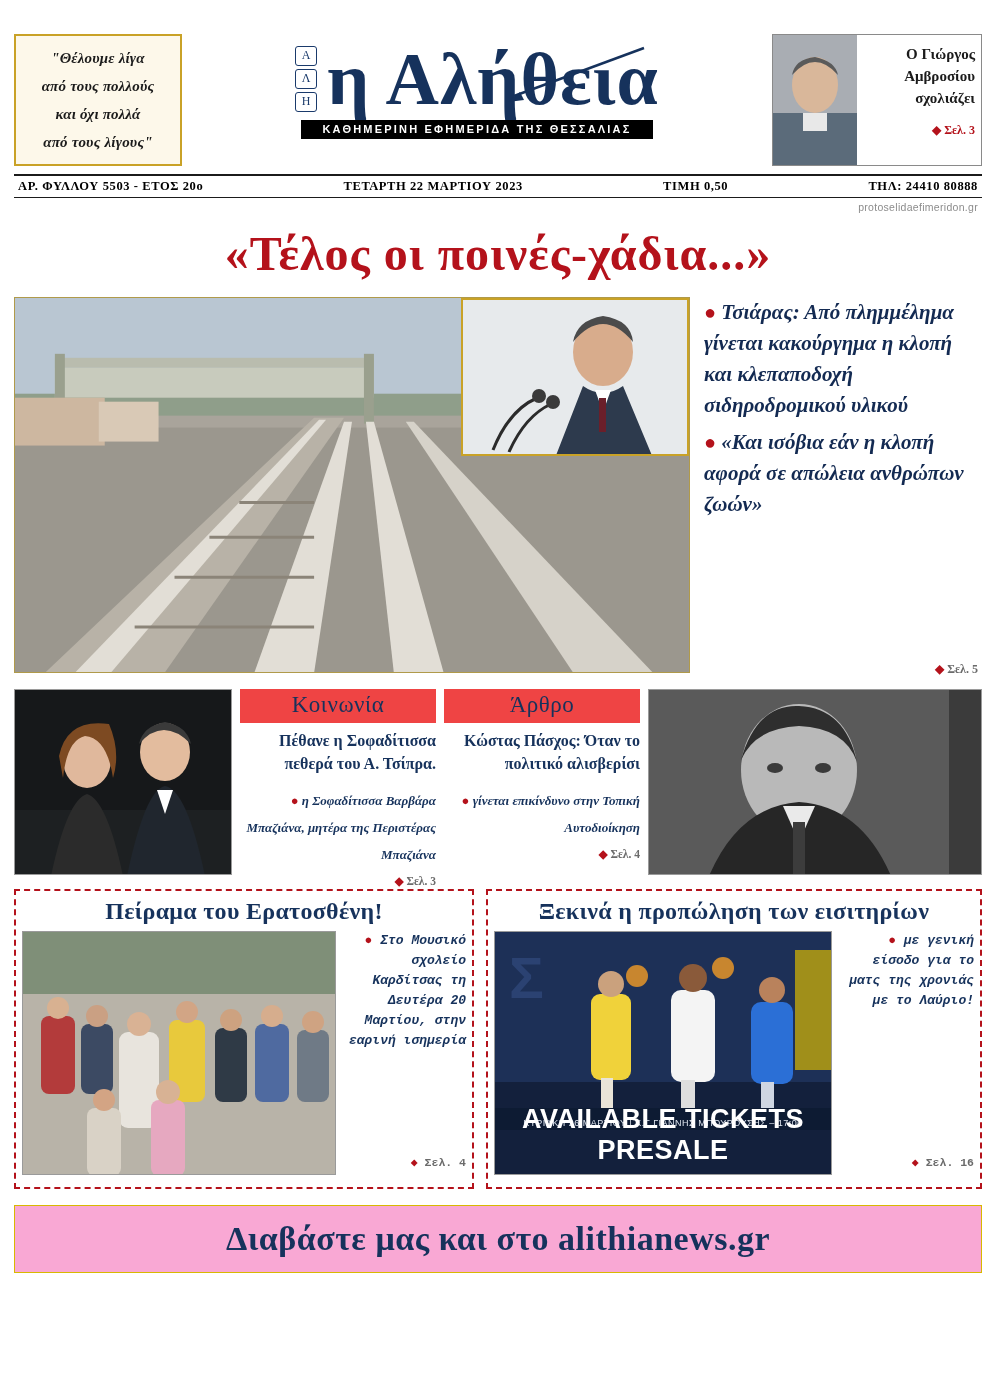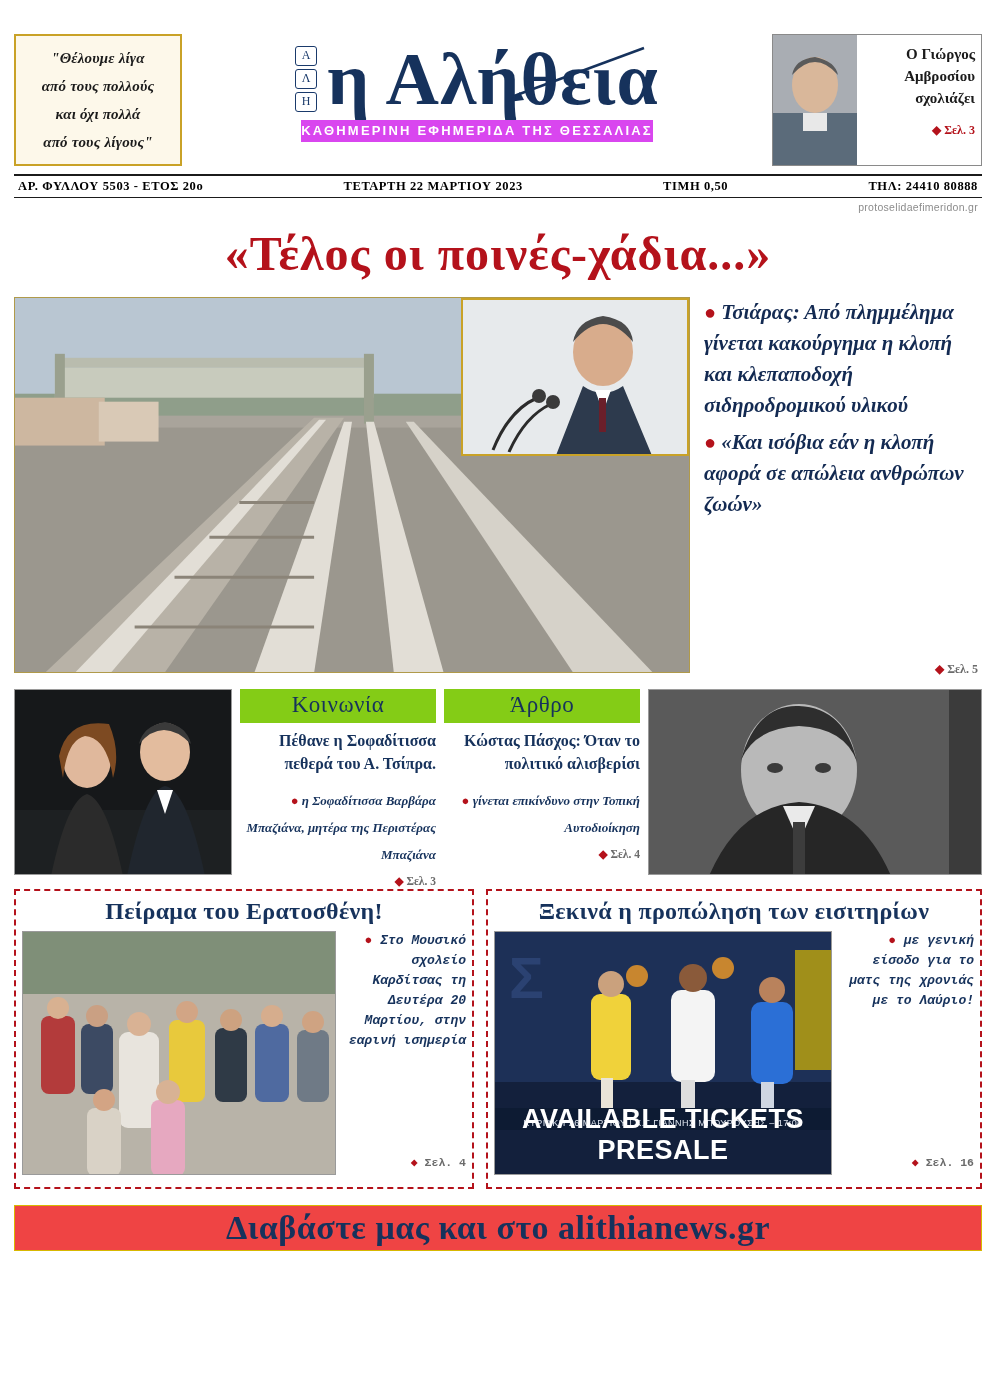--- a/index.html
+++ b/index.html
@@ -42,23 +42,23 @@
     font-family: "Liberation Serif", serif;
     font-weight: bold;
     font-size: 74px;
     color: #16325c;
     letter-spacing: 1px;
     line-height: 78px;
   }
   .sub-bar {
     margin: 2px auto 0 auto;
     width: 352px;
-    background: #d946ef;
+    background: #000000;
     color: #ffffff;
-    font-size: 13px;
+    font-size: 11px;
     font-weight: bold;
     letter-spacing: 2.2px;
     padding: 3px 0 4px 0;
     font-family: "Liberation Sans", sans-serif;
   }
   .pen { position:absolute; right: 118px; top: 10px; width: 150px; height: 60px; }
 
   .columnist {
     width: 210px; height: 132px;
     border: 1px solid #8a8a8a;
@@ -112,21 +112,21 @@
   }
   .dot { color:#b4121b; font-size:20px; }
   .page-ref { position:absolute; right: 4px; bottom: -4px; font-size:12px; font-weight:bold; color:#6b6b6b; font-family:"Liberation Serif", serif; }
   .page-ref .dia { color:#b4121b; }
 
   
   .strip { display:flex; gap: 8px; margin-top: 16px; height: 186px; }
   .strip-photo-left { width: 218px; height: 100%; border:1px solid #9a9a9a; overflow:hidden; background:#2b2f33; position:relative;}
   .strip-col { width: 196px; }
   .strip-head {
-    background: #84cc16; color: #16325c; text-align:center;
+    background: #ef4444; color: #16325c; text-align:center;
     font-family:"Liberation Serif", serif; font-size:23px; font-weight:normal;
     padding: 3px 0 5px 0; letter-spacing:0.5px;
   }
   .strip-body { padding-top: 6px; text-align:right; }
   .strip-lead {
     font-family:"Liberation Serif", serif; font-weight:bold; font-size:16px;
     color:#16325c; line-height: 23px;
   }
   .strip-sub {
     font-family:"Liberation Serif", serif; font-style:italic; font-weight:bold;
@@ -146,21 +146,21 @@
     font-size: 24px; color:#16325c; letter-spacing:0.3px; padding: 1px 0 6px 0;
   }
   .box-inner { display:flex; gap:8px; height: 244px; }
   .box-photo { border:1px solid #9a9a9a; overflow:hidden; position:relative; }
   .box-side { flex:1; text-align:right; font-family:Liberation Mono, monospace; font-style:italic; font-weight:bold; font-size:13px; color:#16325c; line-height:20px; position:relative;}
   .box-ref { position:absolute; right:0; bottom:2px; font-size:11.5px; font-style:normal; color:#6b6b6b;}
   .box-ref .dia { color:#b4121b; }
 
   
   .footer {
-    margin-top: 16px; height: 46px; background:#ef4444;
+    margin-top: 16px; height: 68px; background:#f9a8d4;
     border: 1px solid #d8b800;
     display:flex; align-items:center; justify-content:center;
   }
   .footer span {
     font-family:"Liberation Serif", serif; font-weight:bold; font-size:34px; color:#16325c;
     letter-spacing:0.5px;
   }
 
   
   .rail { position:absolute; inset:0; }

